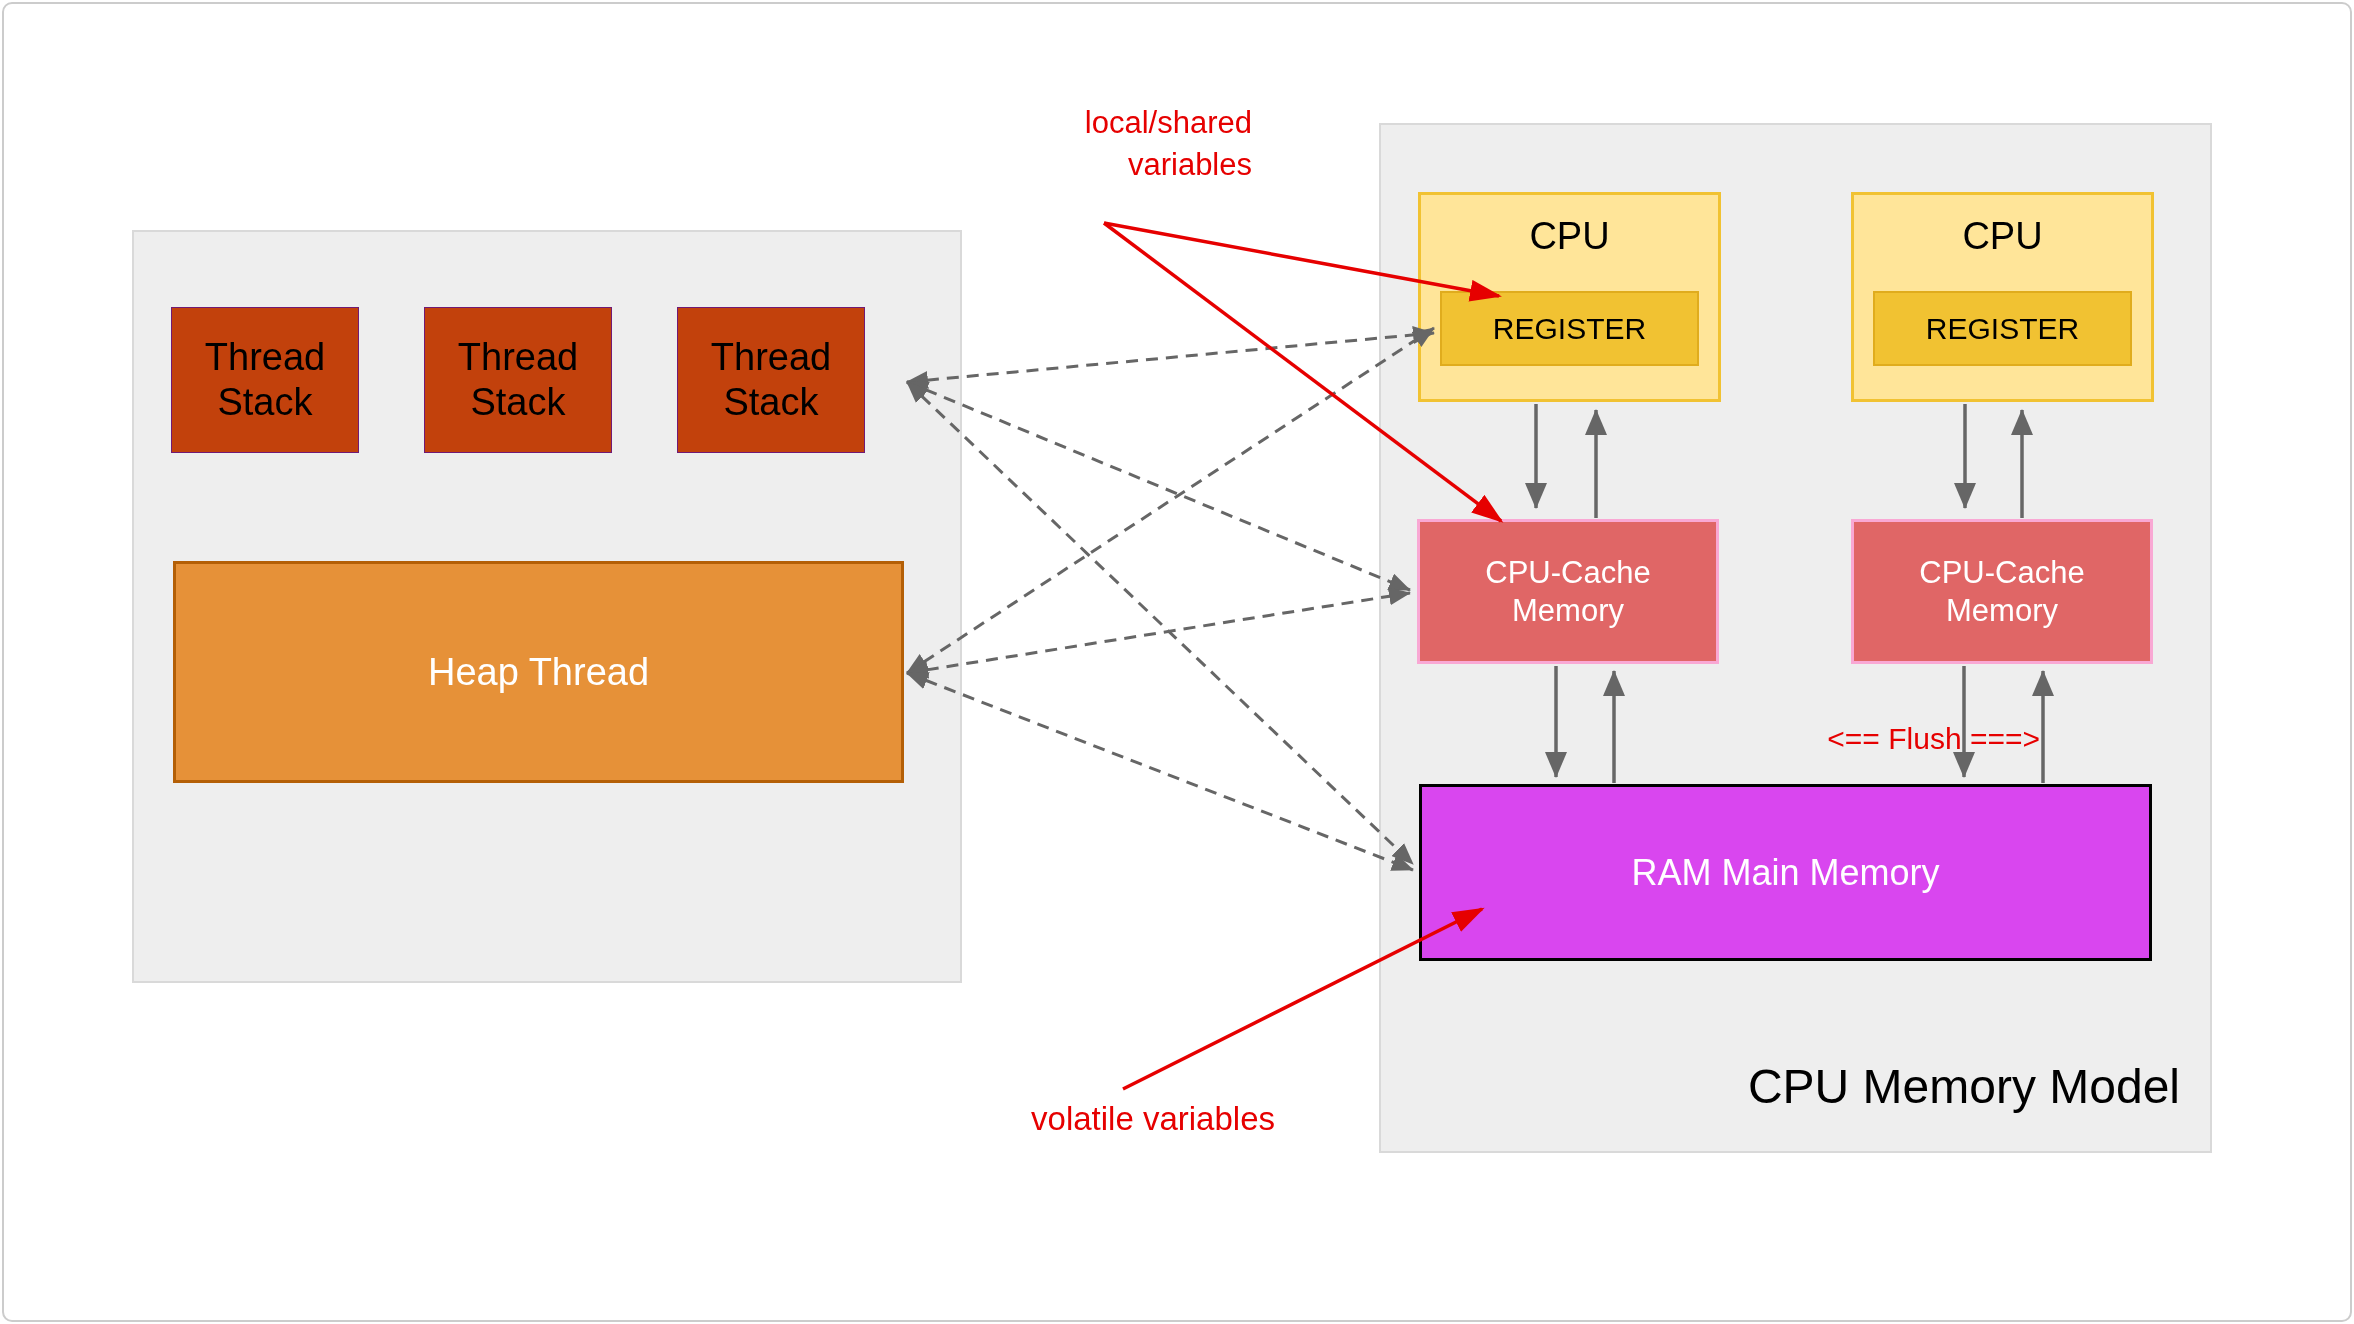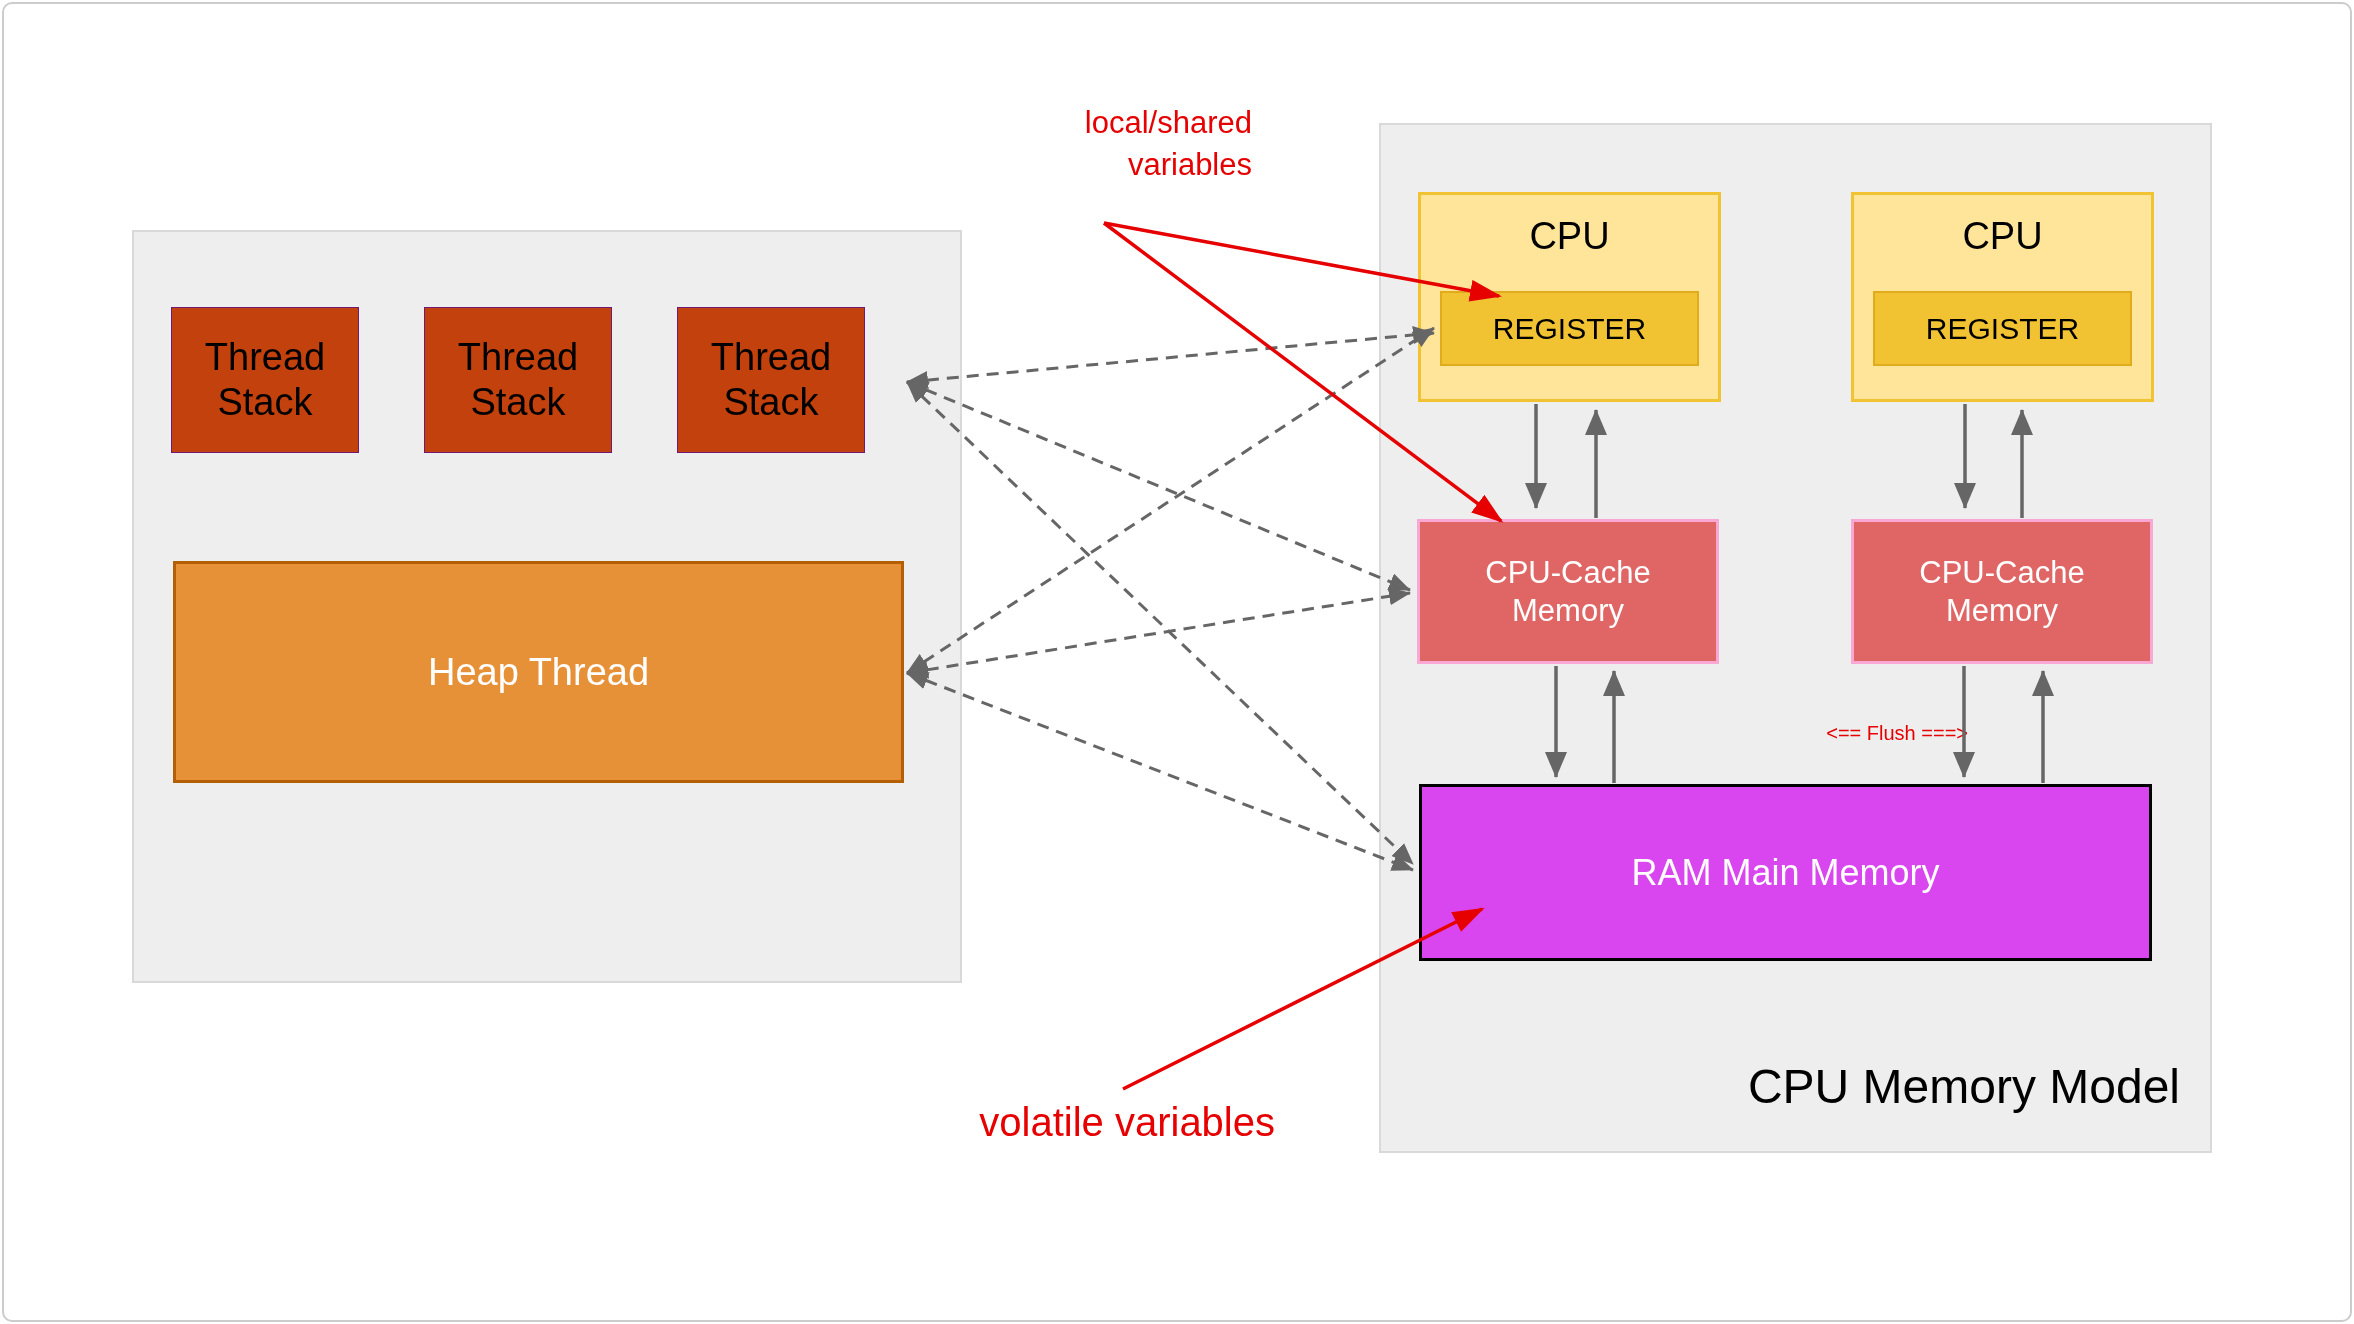--- a/index.html
+++ b/index.html
@@ -27,22 +27,22 @@
   .register{position:absolute;left:19px;top:96px;width:259px;height:75px;background:#f1c232;
     border:2px solid #e0ac1d;box-sizing:border-box;display:flex;align-items:center;justify-content:center;
     font-size:30px;color:#000;}
   .cache{top:519px;width:302px;height:145px;background:#e06666;border:3px solid #f9a8d4;
     color:#ffffff;font-size:31px;line-height:38px;}
   .cache-0{left:1417px;} .cache-1{left:1851px;}
   .ram{left:1419px;top:784px;width:733px;height:177px;background:#d946ef;border:3px solid #000000;
     color:#ffffff;font-size:36px;}
   .red-note{position:absolute;color:#e60000;text-align:right;}
   .note-local{left:952px;top:102px;width:300px;font-size:31px;line-height:42px;}
-  .note-volatile{left:975px;top:1100px;width:300px;font-size:40px;}
-  .flush{left:1648px;top:722px;width:320px;font-size:20px;}
+  .note-volatile{left:975px;top:1100px;width:300px;font-size:33px;}
+  .flush{left:1720px;top:722px;width:320px;font-size:30px;}
   .overlay{position:absolute;left:0;top:0;width:2354px;height:1324px;pointer-events:none;}
 </style>
 </head>
 <body>
 
 <div class="canvas">
   <div class="frame"></div>
 
   <div class="container jvm-container"></div>
   <div class="box thread-stack ts-0 preline">

